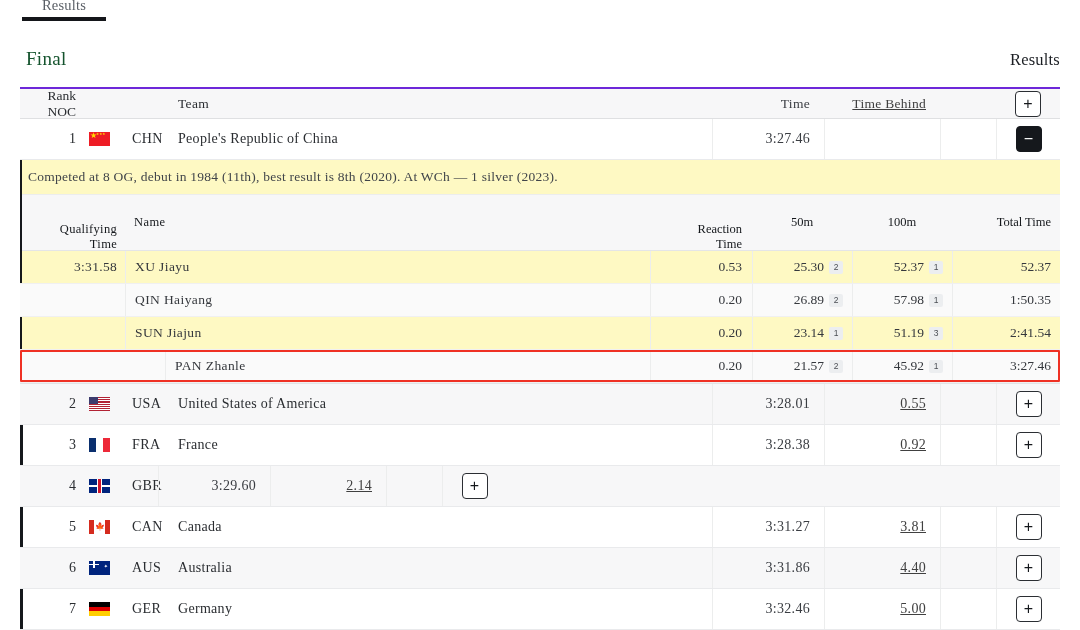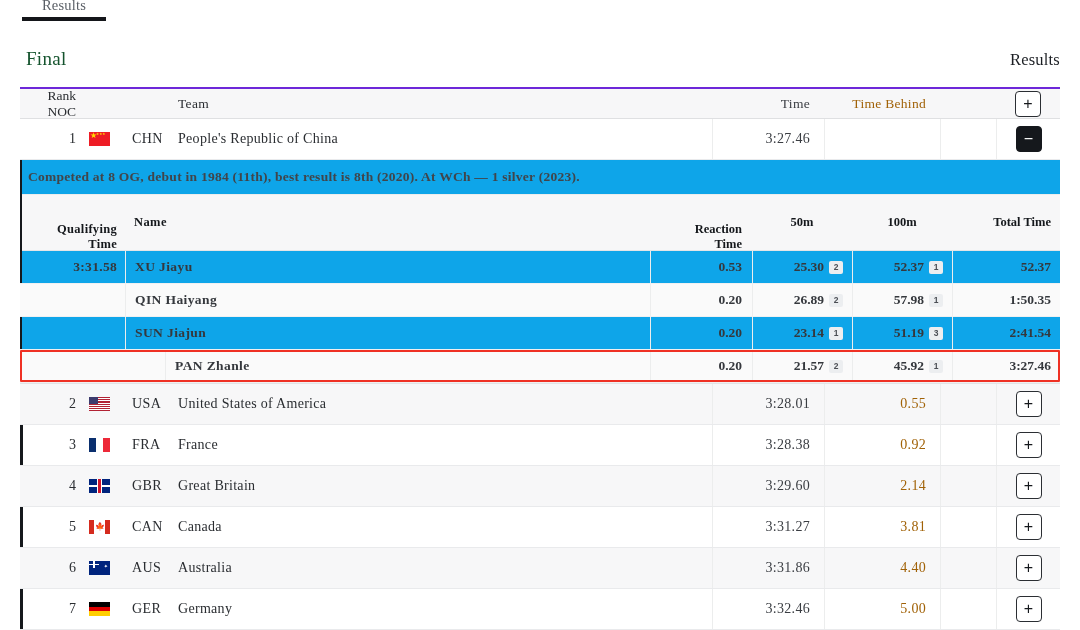--- a/index.html
+++ b/index.html
@@ -62,23 +62,23 @@
     content: ""; position: absolute; left: 0px; top: 0; bottom: 0;
     width: 3px; background: #15181c;
   }
 
   .c-rank  { width: 62px; text-align: right; padding-right: 6px; color: #2a2d31; }
   .c-noc   { width: 76px; display: flex; align-items: center; gap: 22px; padding-left: 7px; }
   .c-team  { flex: 1; padding-left: 20px; color: #2a2d31; letter-spacing: .3px; }
   .c-time  { width: 112px; text-align: right; color: #3a3d42; letter-spacing: .3px;
              border-left: 1px solid #eceded; padding-right: 14px; height: 100%;
              display: flex; align-items: center; justify-content: flex-end; }
-  .c-behind{ width: 116px; text-align: right; color: #a16207; letter-spacing: .3px;
+  .c-behind{ width: 116px; text-align: right; color: #404040; letter-spacing: .3px;
              border-left: 1px solid #eceded; padding-right: 14px; height: 100%;
-             display: flex; align-items: center; justify-content: flex-end; }
+             display: flex; align-items: center; justify-content: flex-end; text-decoration: underline; }
   .c-gap   { width: 56px; border-left: 1px solid #eceded; height: 100%; }
   .c-btn   { width: 64px; display: flex; align-items: center; justify-content: center;
              border-left: 1px solid #eceded; height: 100%; }
 
   .row.hdr .c-time, .row.hdr .c-behind, .row.hdr .c-gap, .row.hdr .c-btn { border-left: none; }
   .row.hdr .c-behind { width: 116px; }
 
   .noc-code { font-size: 14px; color: #2a2d31; letter-spacing: .4px; }
 
   
@@ -127,21 +127,21 @@
     cursor: pointer; position: relative;
   }
   .btn-sq .glyph { font-size: 16px; line-height: 1; color: #15181c;
                    font-family: "Liberation Sans", sans-serif; }
   .btn-sq.filled { background: #15181c; border-color: #15181c; }
   .btn-sq.filled .glyph { color: #ffffff; }
 
   
   .detail {
     position: relative; width: 1040px;
-    background: #0ea5e9; border-bottom: 1px solid #e2e3e5; font-weight: bold;
+    background: #fef9c3; border-bottom: 1px solid #e2e3e5;
   }
   .detail::before {
     content: ""; position: absolute; left: 0; top: 0; bottom: 0;
     width: 2px; background: #15181c;
   }
   .detail-note {
     padding: 9px 0 9px 8px; font-size: 13.5px; color: #41454a; letter-spacing: .25px;
     border-bottom: 1px solid #eceded;
   }
   .sub-table { width: 1040px; }
@@ -357,21 +357,20 @@
         </div>
       </div>
     </div>
 
     <div class="row shade">
       <div class="c-rank">4</div>
       <div class="c-noc">
         <span class="flag flag-gbr"></span>
         <span class="noc-code">GBR</span>
       </div>
-      <div class="c-team">Great Britain</div>
       <div class="c-time">3:29.60</div>
       <div class="c-behind">2.14</div>
       <div class="c-gap"></div>
       <div class="c-btn">
         <div class="btn-sq">
           <span class="glyph">+</span>
         </div>
       </div>
     </div>
 

